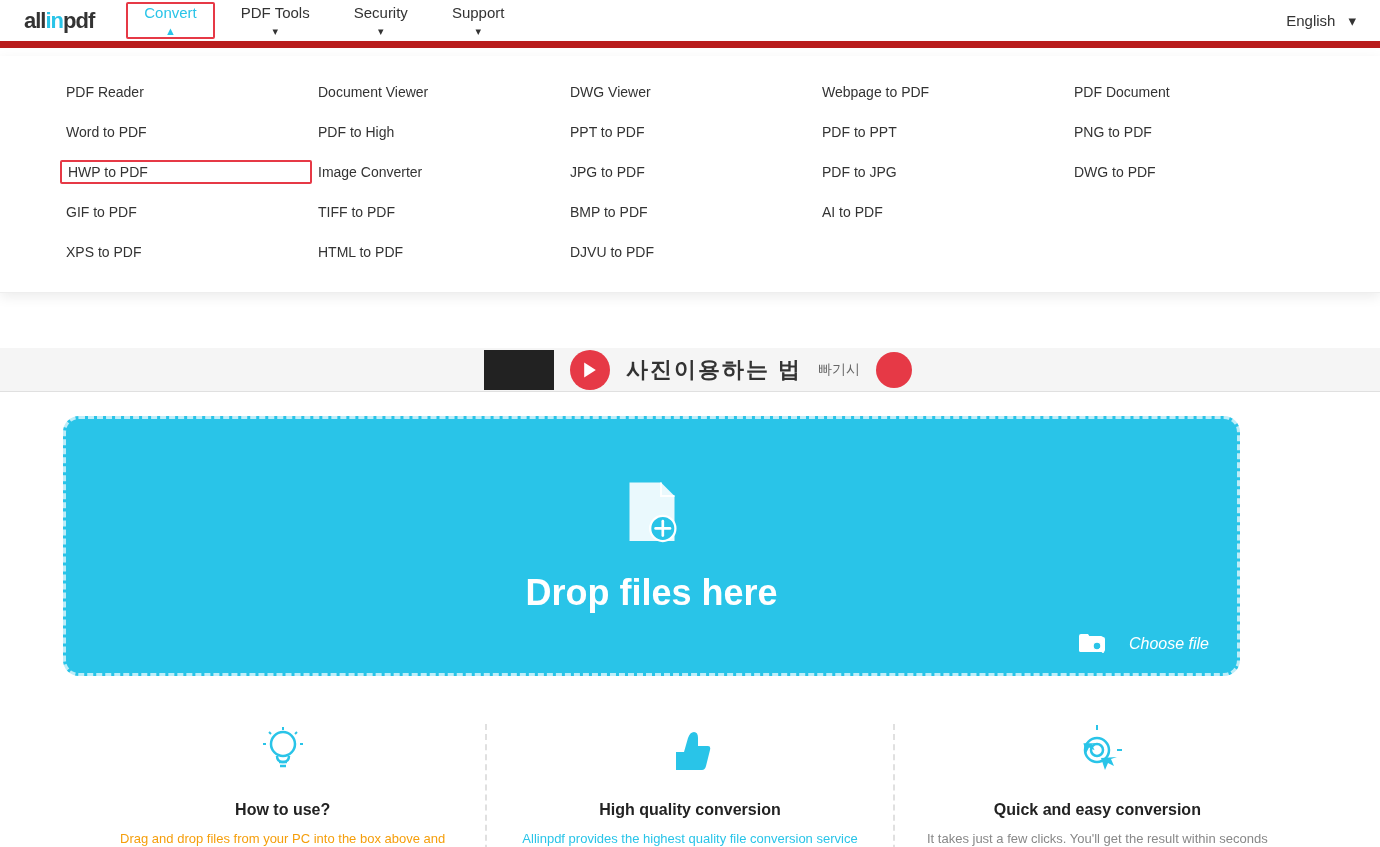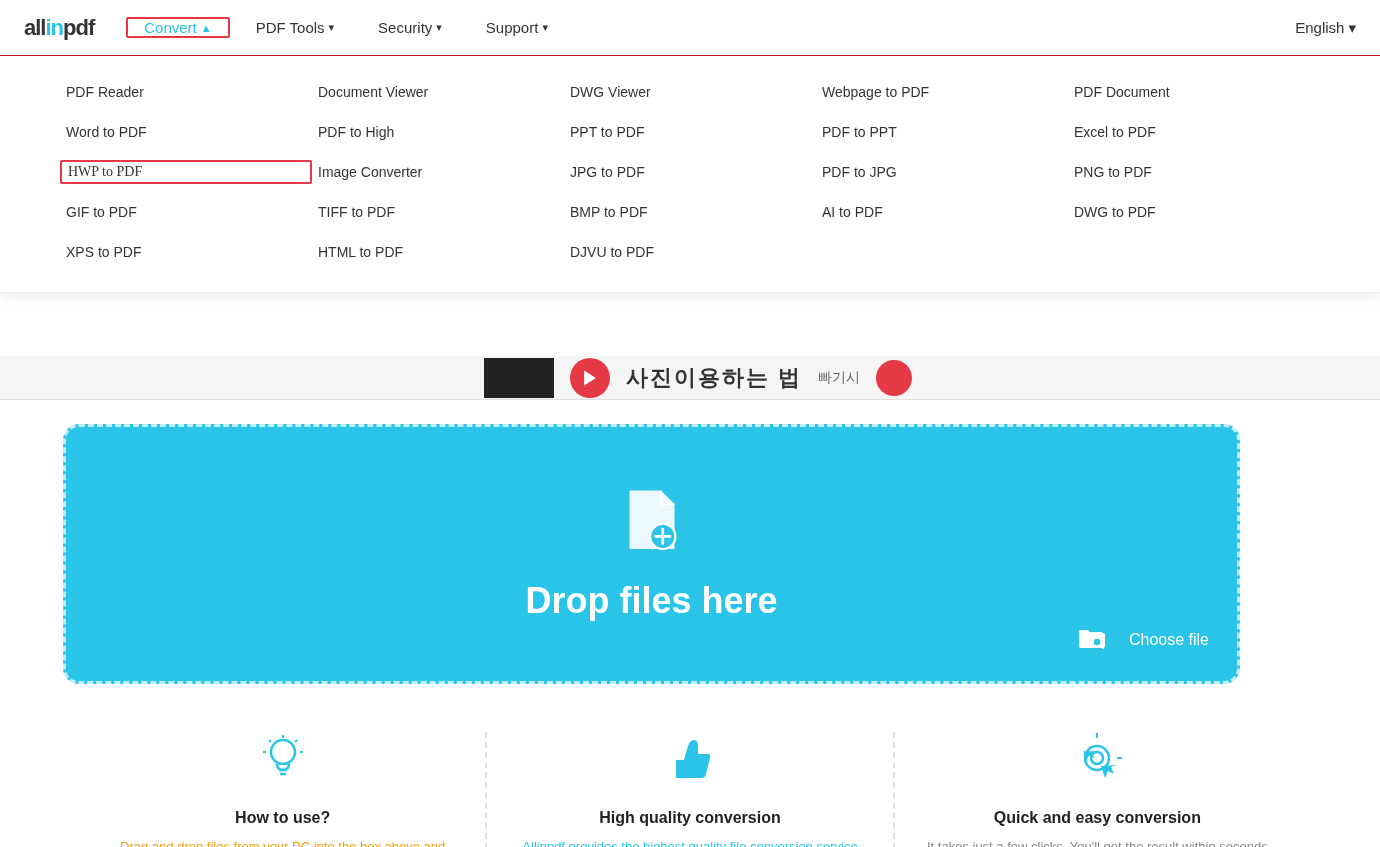--- a/index.html
+++ b/index.html
@@ -3,22 +3,22 @@
   <meta charset="utf-8">
   <style>
     * { margin: 0; padding: 0; box-sizing: border-box; }
     body { font-family: Arial, sans-serif; background: #fff; width: 1380px; min-height: 847px; overflow-x: hidden; }
 
     
     .header {
       display: flex;
       align-items: center;
       padding: 0 24px;
-      height: 56px;
-      border-bottom: 1px solid #b91c1c;
+      height: 48px;
+      border-bottom: 7px solid #b91c1c;
       position: relative;
       z-index: 100;
       background: #fff;
     }
     .logo {
       font-size: 22px;
       font-weight: bold;
       color: #333;
       margin-right: 32px;
       letter-spacing: -1px;
@@ -36,32 +36,33 @@
     .nav-item {
       padding: 0 16px;
       font-size: 15px;
       color: #333;
       cursor: pointer;
       display: flex;
       align-items: center;
       gap: 4px;
       border: 2px solid transparent;
       border-radius: 2px;
+      flex-direction: column;
     }
     .nav-item.active {
       color: #29c4e8;
       border: 2px solid #e63946;
     }
     .nav-item .chevron { font-size: 11px; }
 
     .lang-select {
       margin-left: auto;
       display: flex;
       align-items: center;
-      gap: 4px;
+      gap: 13px;
       font-size: 15px;
       color: #333;
       cursor: pointer;
     }
 
     
     .dropdown-overlay {
       position: absolute;
       top: 56px;
       left: 0;
@@ -87,21 +88,20 @@
       color: #333;
       cursor: pointer;
       padding: 4px 6px;
       border-radius: 2px;
       white-space: nowrap;
     }
     .dropdown-item.highlighted {
       border: 2px solid #e63946;
       color: #333;
       padding: 2px 6px;
-      font-family: Liberation Serif, serif;
     }
 
     
     .banner-strip {
       height: 44px;
       background: #f5f5f5;
       display: flex;
       align-items: center;
       justify-content: center;
       margin-top: 0;
@@ -172,28 +172,29 @@
       height: 72px;
       fill: white;
     }
     .drop-text {
       font-size: 36px;
       font-weight: bold;
       color: #fff;
     }
     .choose-file-btn {
       position: absolute;
-      bottom: 25px;
+      bottom: 13px;
       right: 28px;
       display: flex;
       align-items: center;
       gap: 24px;
       color: #fff;
       font-size: 16px;
       cursor: pointer;
+      font-style: italic;
     }
     .choose-file-btn svg {
       width: 28px;
       height: 28px;
       fill: white;
     }
 
     
     .info-section {
       display: flex;
@@ -288,21 +289,20 @@
 
     <div class="dropdown-col">
       <div class="dropdown-item">Webpage to PDF</div>
       <div class="dropdown-item">PDF to PPT</div>
       <div class="dropdown-item">PDF to JPG</div>
       <div class="dropdown-item">AI to PDF</div>
     </div>
 
     <div class="dropdown-col">
       <div class="dropdown-item">PDF Document</div>
-      <div class="dropdown-item">Excel to PDF</div>
       <div class="dropdown-item">PNG to PDF</div>
       <div class="dropdown-item">DWG to PDF</div>
     </div>
   </div>
 </div>
 
 <div class="banner-strip" style="margin-top:300px;">
   <div class="banner-strip-inner">
     <div class="banner-thumb"></div>
     <div class="banner-icon-red">

